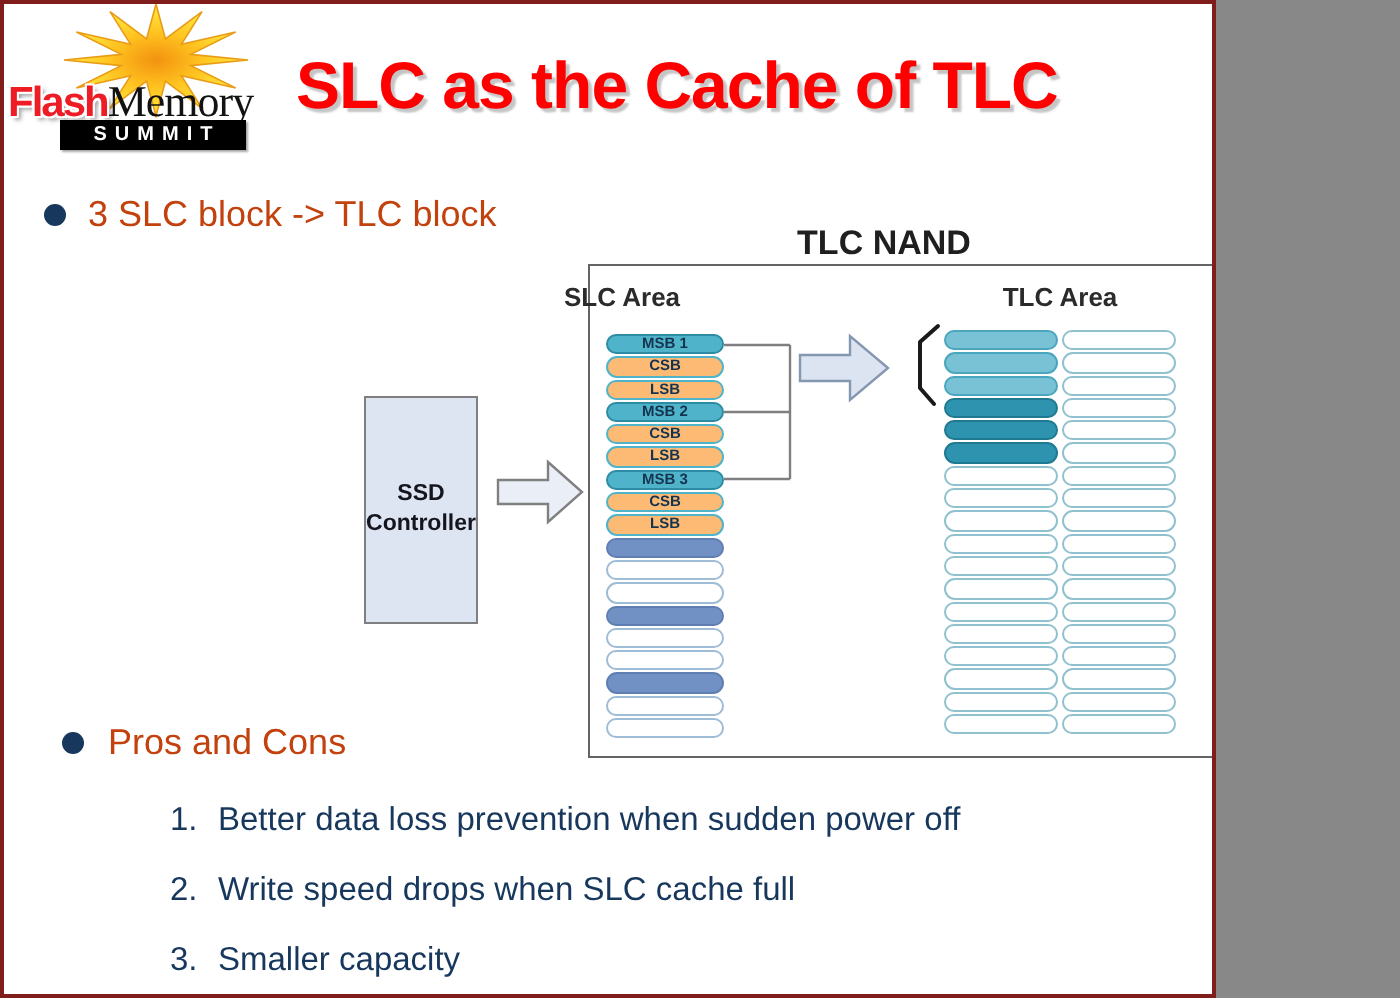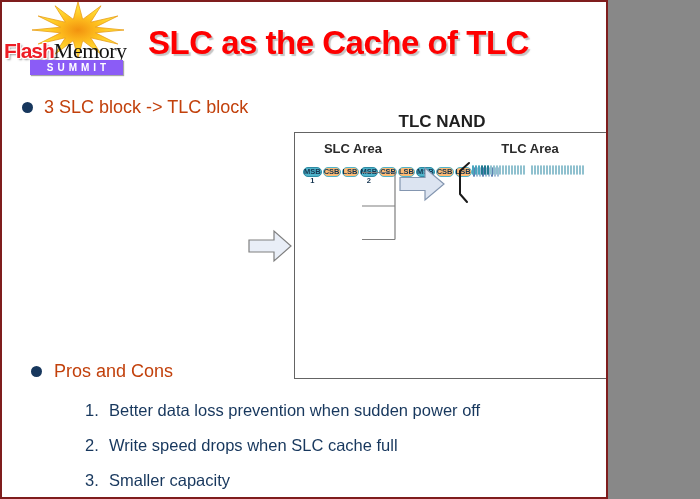--- a/index.html
+++ b/index.html
@@ -11,21 +11,21 @@
   
   .logo{position:absolute;left:0;top:0;width:140px;height:82px;}
   .logo svg{position:absolute;left:0;top:0;}
   .logo-text{position:absolute;left:2px;top:36px;white-space:nowrap;}
   .logo-flash{
     font-size:21px;font-weight:bold;letter-spacing:-1px;color:#ee1c25;
     text-shadow:-1px -1px 0 #fff,1px -1px 0 #fff,-1px 1px 0 #fff,1px 1px 0 #fff,2px 2px 2px rgba(60,60,60,.5);
   }
   .logo-memory{font-family:"Liberation Serif",serif;font-size:22px;color:#121212;letter-spacing:-.5px;}
   .summit-bar{
-    position:absolute;left:28px;top:58px;width:93px;height:15px;background:#8b5cf6;
+    position:absolute;left:28px;top:58px;width:93px;height:15px;background:#000000;
     display:flex;align-items:center;justify-content:center;
     color:#fff;font-size:10px;font-weight:bold;letter-spacing:4px;text-indent:4px;
     box-shadow:1px 1px 1px rgba(0,0,0,.35);
   }
   
   .title{
     position:absolute;left:146px;top:22px;width:545px;
     font-size:33px;font-weight:bold;color:#fe0000;letter-spacing:-.5px;
     text-shadow:2px 2px 1px rgba(150,150,150,.55);
   }
@@ -39,29 +39,29 @@
   .num-item{position:absolute;font-size:16.5px;color:#17375d;white-space:nowrap;}
   .num{position:absolute;left:0;top:0;}
   .num-row1{left:83px;top:399px;}
   .num-row2{left:83px;top:434px;}
   .num-row3{left:83px;top:469px;}
   .num-text{margin-left:24px;}
   
   .nand-box{position:absolute;left:292px;top:130px;width:326px;height:247px;border:1.4px solid #646464;background:#fff;box-sizing:border-box;}
   .nand-label{position:absolute;left:340px;top:110px;width:200px;text-align:center;font-size:17px;font-weight:600;color:#1f1f1f;}
   .area-label{position:absolute;top:139px;font-size:13px;font-weight:600;color:#2b2b2b;}
-  .slc-area-label{left:280px;width:100px;text-align:right;}
+  .slc-area-label{left:280px;width:100px;text-align:left;}
   .tlc-area-label{left:478px;width:100px;text-align:center;}
   .ctrl-box{
     position:absolute;left:180px;top:196px;width:57px;height:114px;box-sizing:border-box;
     background:#dde5f2;border:1px solid #7f7f7f;display:flex;align-items:center;justify-content:center;
     text-align:center;font-size:11.5px;font-weight:bold;color:#15151e;line-height:1.3;
   }
   
-  .pill-col{position:absolute;display:flex;gap:1px;}
+  .pill-col{position:absolute;display:flex;flex-direction:column;gap:1px;}
   .slc-col{left:301px;top:165px;width:59px;}
   .tlc-col1{left:470px;top:163px;width:57px;}
   .tlc-col2{left:529px;top:163px;width:57px;}
   .pill{
     height:10.3px;border-radius:6px;box-sizing:border-box;border:1px solid transparent;
     font-size:7.5px;font-weight:bold;color:#14344f;text-align:center;line-height:8.5px;
   }
   .pill--msb{background:var(--teal-fill);border-color:var(--teal-border);}
   .pill--plain-teal{background:#fdba74;border-color:var(--teal-fill);}
   .pill--blue{background:var(--blue-fill);border-color:var(--blue-border);}
@@ -97,20 +97,26 @@
   <div class="title">SLC as the Cache of TLC</div>
 
   <div class="bullet-dot b1-dot"></div>
   <div class="bullet-text b1-text">3 SLC block -&gt; TLC block</div>
 
   <div class="nand-label">TLC NAND</div>
   <div class="nand-box"></div>
   <div class="area-label slc-area-label">SLC Area</div>
   <div class="area-label tlc-area-label">TLC Area</div>
 
+  <div class="ctrl-box">
+    <div>
+      <span>SSD</span><br>
+      <span>Controller</span>
+    </div>
+  </div>
 
   <div class="pill-col slc-col">
       <div class="pill pill--msb">MSB 1</div>
       <div class="pill pill--plain-teal">CSB</div>
       <div class="pill pill--plain-teal">LSB</div>
       <div class="pill pill--msb">MSB 2</div>
       <div class="pill pill--plain-teal">CSB</div>
       <div class="pill pill--plain-teal">LSB</div>
       <div class="pill pill--msb">MSB 3</div>
       <div class="pill pill--plain-teal">CSB</div>

